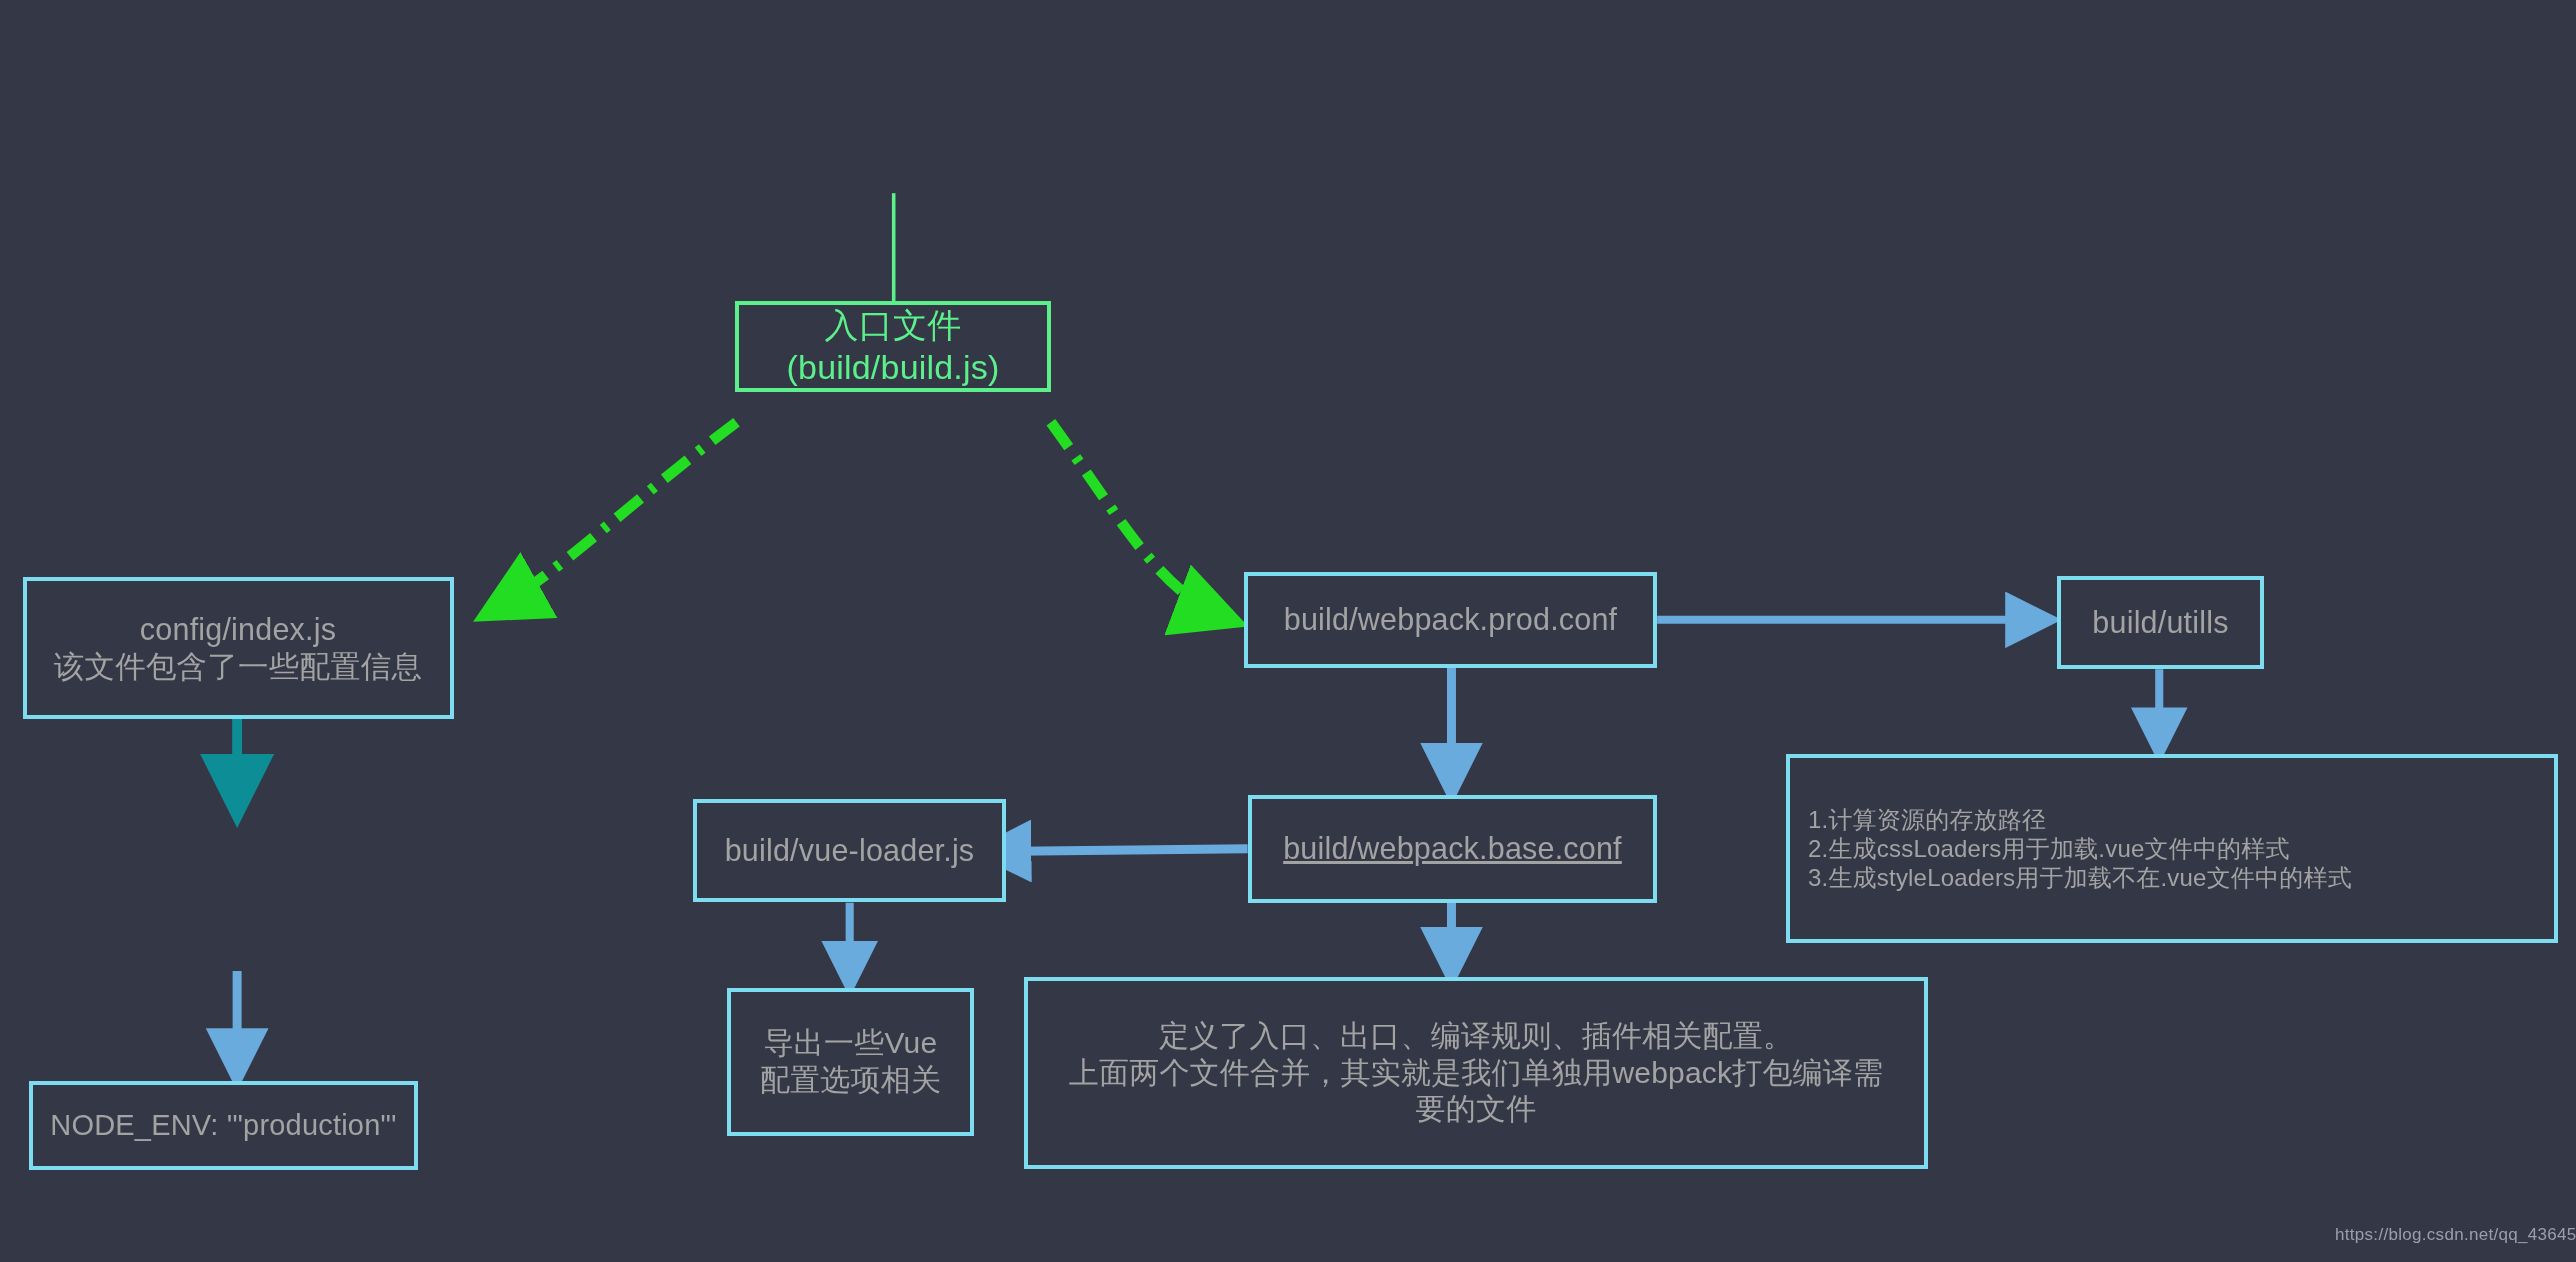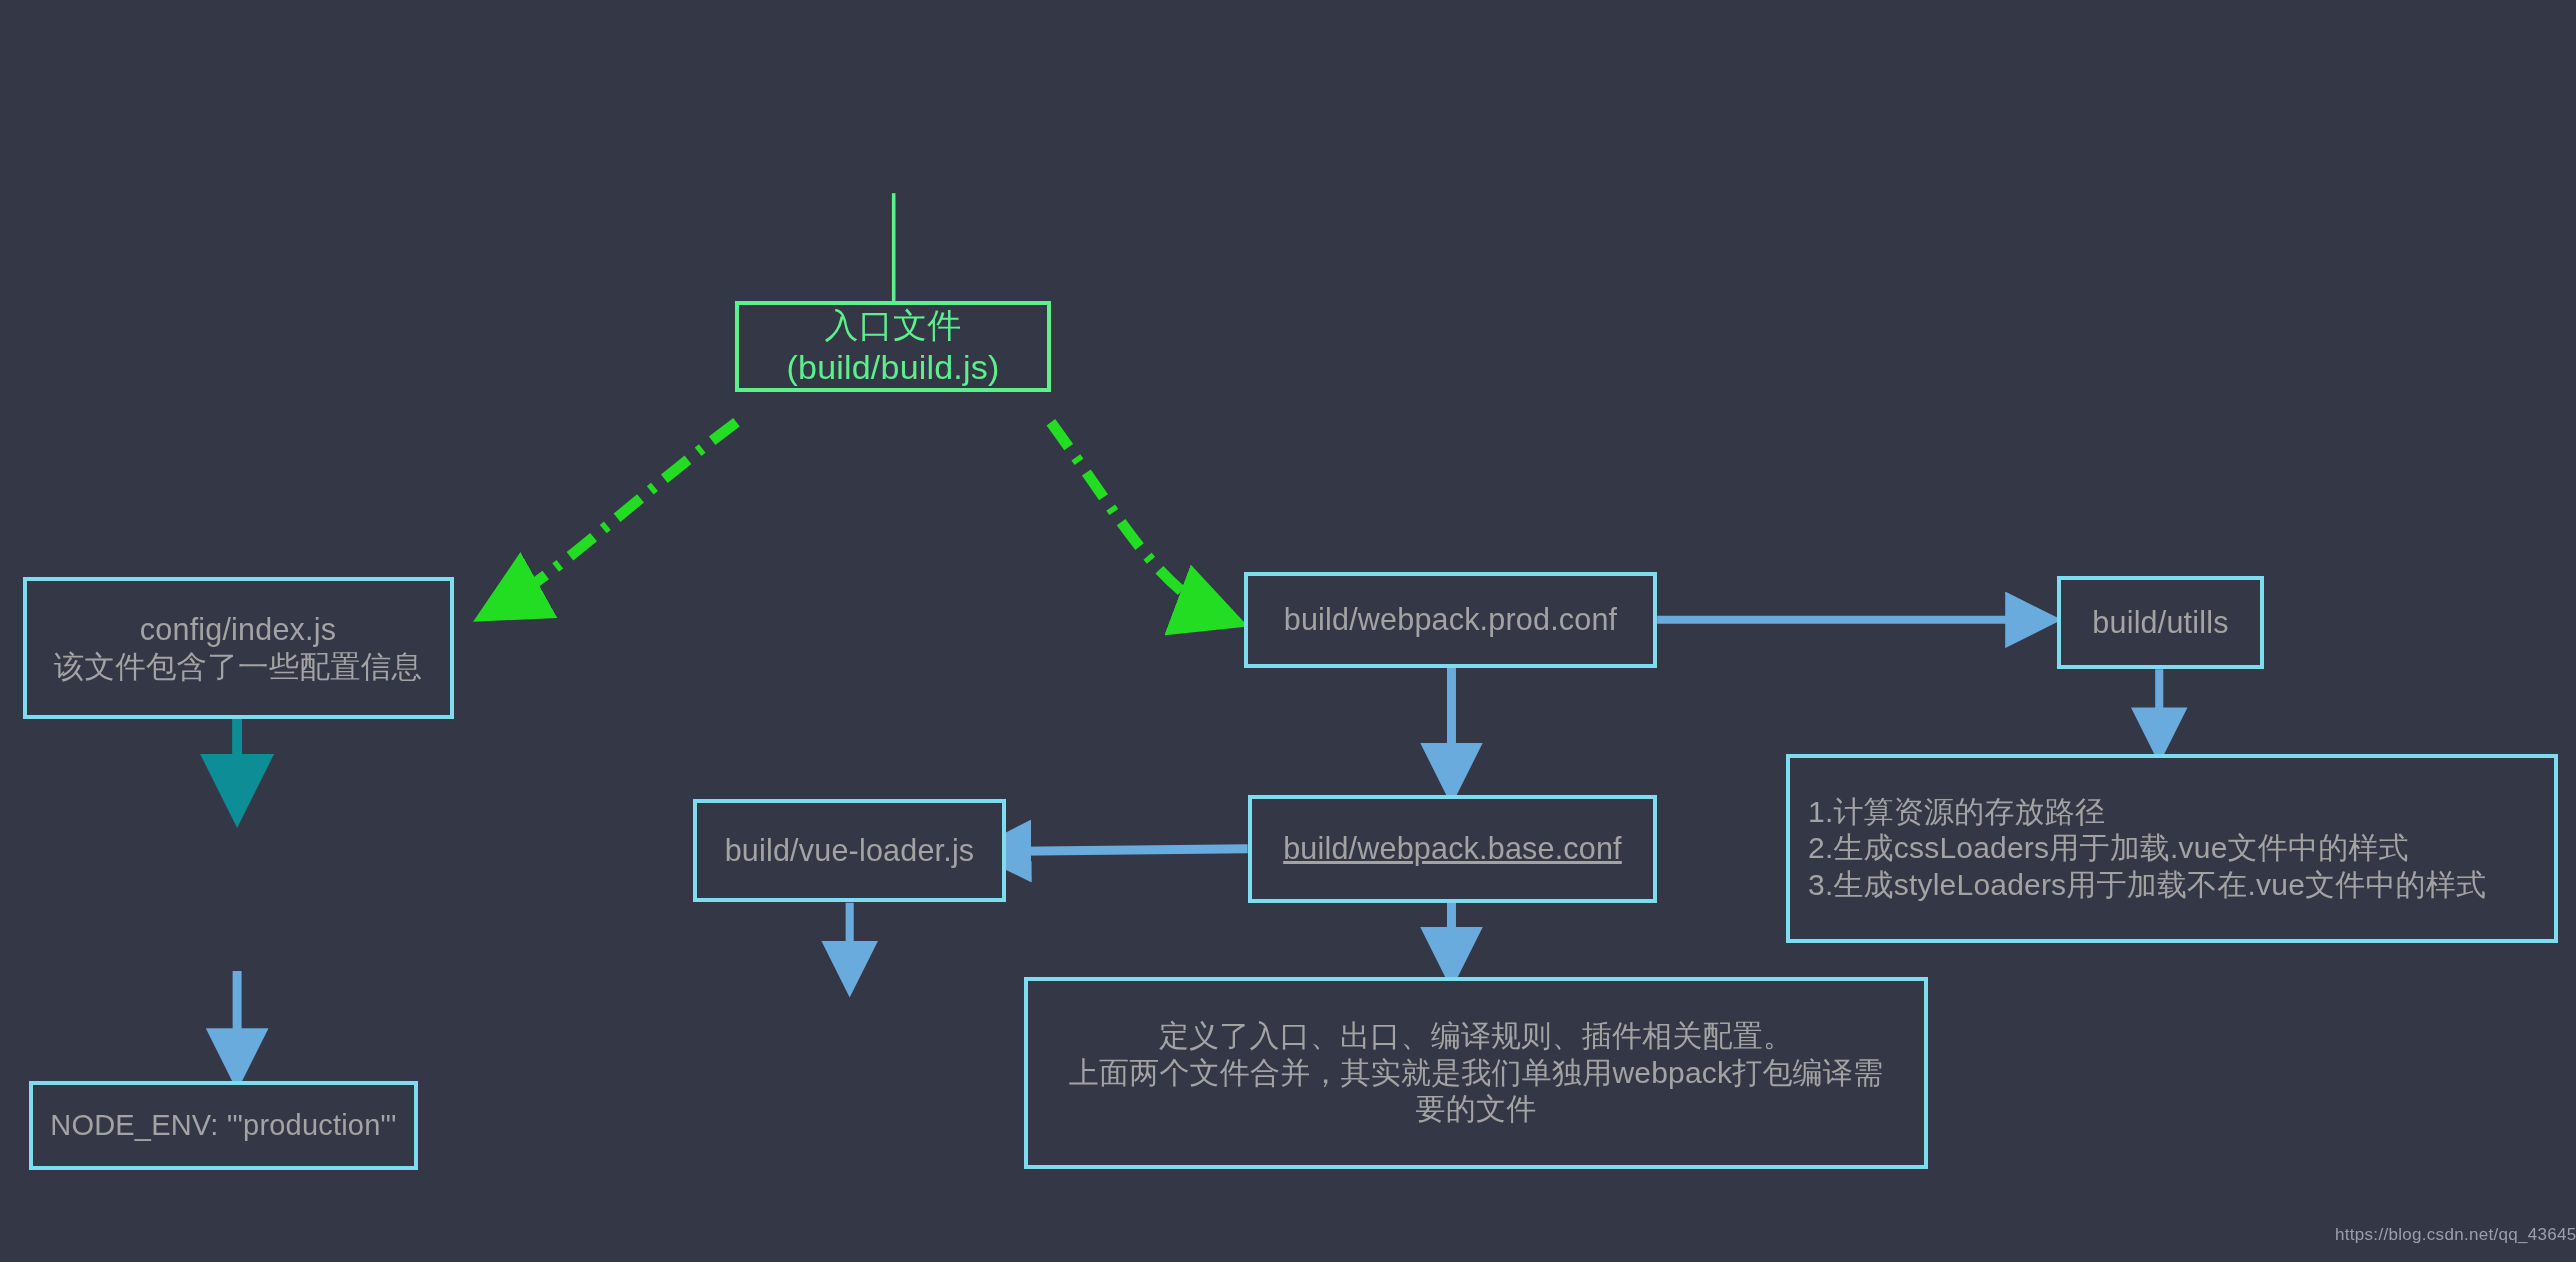--- a/index.html
+++ b/index.html
@@ -60,21 +60,21 @@
   .node.file-sm {
     font-size: 29px;
   }
   .node.note {
     font-size: 30px;
   }
   .node.list {
     justify-content: flex-start;
     text-align: left;
     padding-left: 18px;
-    font-size: 30px;
+    font-size: 24px;
   }
   .watermark {
     position: absolute;
     color: #9a9fae;
     font-size: 17px;
     letter-spacing: 0.3px;
     z-index: 3;
   }
 </style>
 </head>
@@ -133,20 +133,22 @@
   <div class="node file" style="left:2057px; top:576px; width:207px; height:93px;">build/utills</div>
 
   <div class="node list" style="left:1786px; top:754px; width:772px; height:189px;">1.计算资源的存放路径
 2.生成cssLoaders用于加载.vue文件中的样式
 3.生成styleLoaders用于加载不在.vue文件中的样式</div>
 
   <div class="node file" style="left:693px; top:799px; width:313px; height:103px;">build/vue-loader.js</div>
 
   <div class="node file" style="left:1248px; top:795px; width:409px; height:108px;text-decoration:underline;">build/webpack.base.conf</div>
 
+  <div class="node note" style="left:727px; top:988px; width:247px; height:148px;">导出一些Vue
+配置选项相关</div>
 
   <div class="node note" style="left:1024px; top:977px; width:904px; height:192px;">定义了入口、出口、编译规则、插件相关配置。
 上面两个文件合并，其实就是我们单独用webpack打包编译需
 要的文件</div>
 
   <div class="watermark" style="left:2335px; top:1225px;">https://blog.csdn.net/qq_43645678</div>
 
 </div>
 
 

